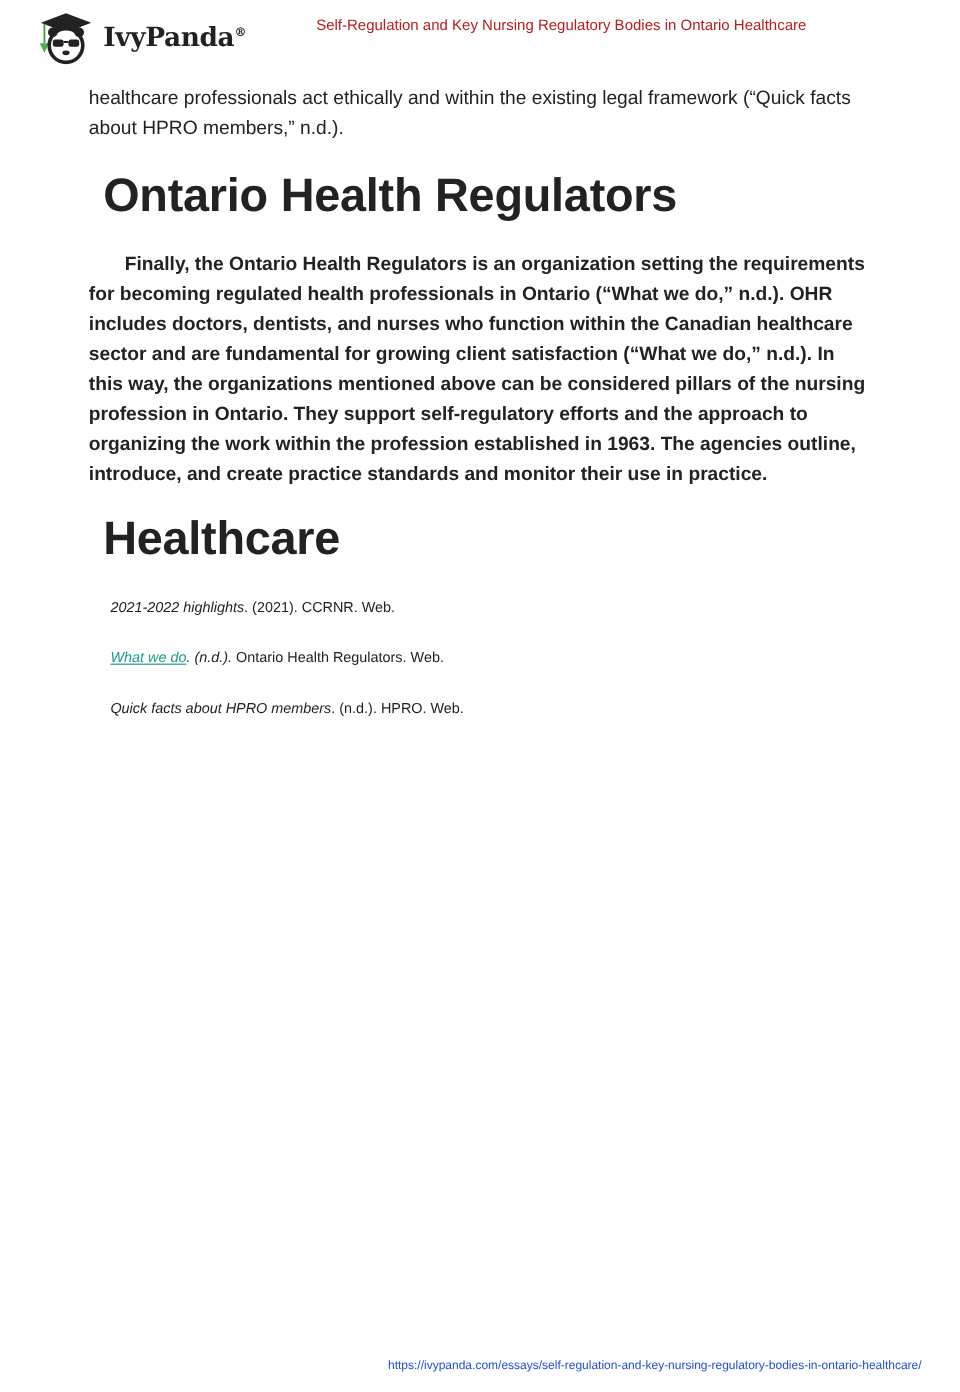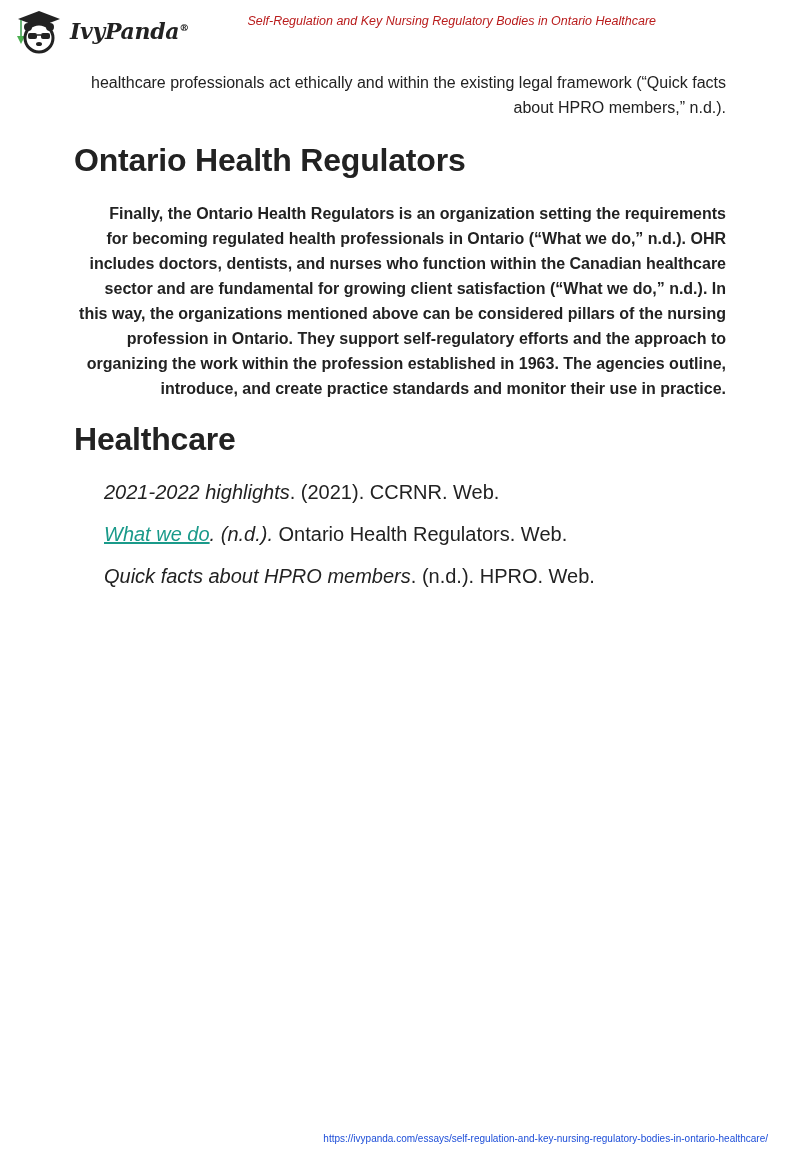--- a/index.html
+++ b/index.html
@@ -1,41 +1,41 @@
 <!DOCTYPE html>
 <html><head>
 <meta charset="utf-8">
 <style>
   html, body { margin: 0; padding: 0; background: #ffffff; }
   body {
     width: 800px; height: 1160px; position: relative; overflow: hidden;
     font-family: "Liberation Sans", sans-serif; color: #222;
   }
-  .header { position: absolute; left: 0; top: 0; width: 688px; height: 60px; font-style: italic; }
+  .header { position: absolute; left: 16px; top: 0; width: 688px; height: 60px; }
   .logo { position: absolute; left: 14px; top: 8px; display: flex; align-items: center; }
   .logo svg { display: block; }
   .logo-text {
     font-family: "DejaVu Serif", serif; font-weight: bold; font-size: 22px;
     color: #222; margin-left: 6px; letter-spacing: -0.3px;
   }
   .logo-text sup { font-size: 10px; vertical-align: super; }
   .doc-title {
     position: absolute; right: 32px; top: 14px; font-size: 12.5px; color: #b91c1c;
   }
   .content { position: absolute; left: 74px; top: 70px; width: 652px; }
   p.body {
-    margin: 0; font-size: 16px; line-height: 25px; color: #222; text-align: right;
+    margin: 0; font-size: 16px; line-height: 25px; color: #222;
   }
   p.indent { text-indent: 30px; font-weight: bold; }
   h2 {
-    margin: 0; font-size: 32px; font-weight: bold; color: #222; letter-spacing: -0.2px;
+    margin: 12px; font-size: 39px; font-weight: bold; color: #222; letter-spacing: -0.2px;
   }
   .h-ohr { margin-top: 22px; margin-bottom: 22px; }
   .h-ref { margin-top: 20px; margin-bottom: 22px; }
-  .ref { margin: 0 0 17px 30px; font-size: 20px; line-height: 25px; color: #222; }
+  .ref { margin: 0 0 17px 18px; font-size: 12px; line-height: 25px; color: #222; }
   .ref i { font-style: italic; }
   .ref a { color: #1a9a8a; text-decoration: underline; font-style: italic; }
   .footer-url {
     position: absolute; right: 32px; top: 1133px; font-size: 10px; color: #1d4ed8;
   }
 </style>
 </head>
 <body>
 
 <div class="header">

